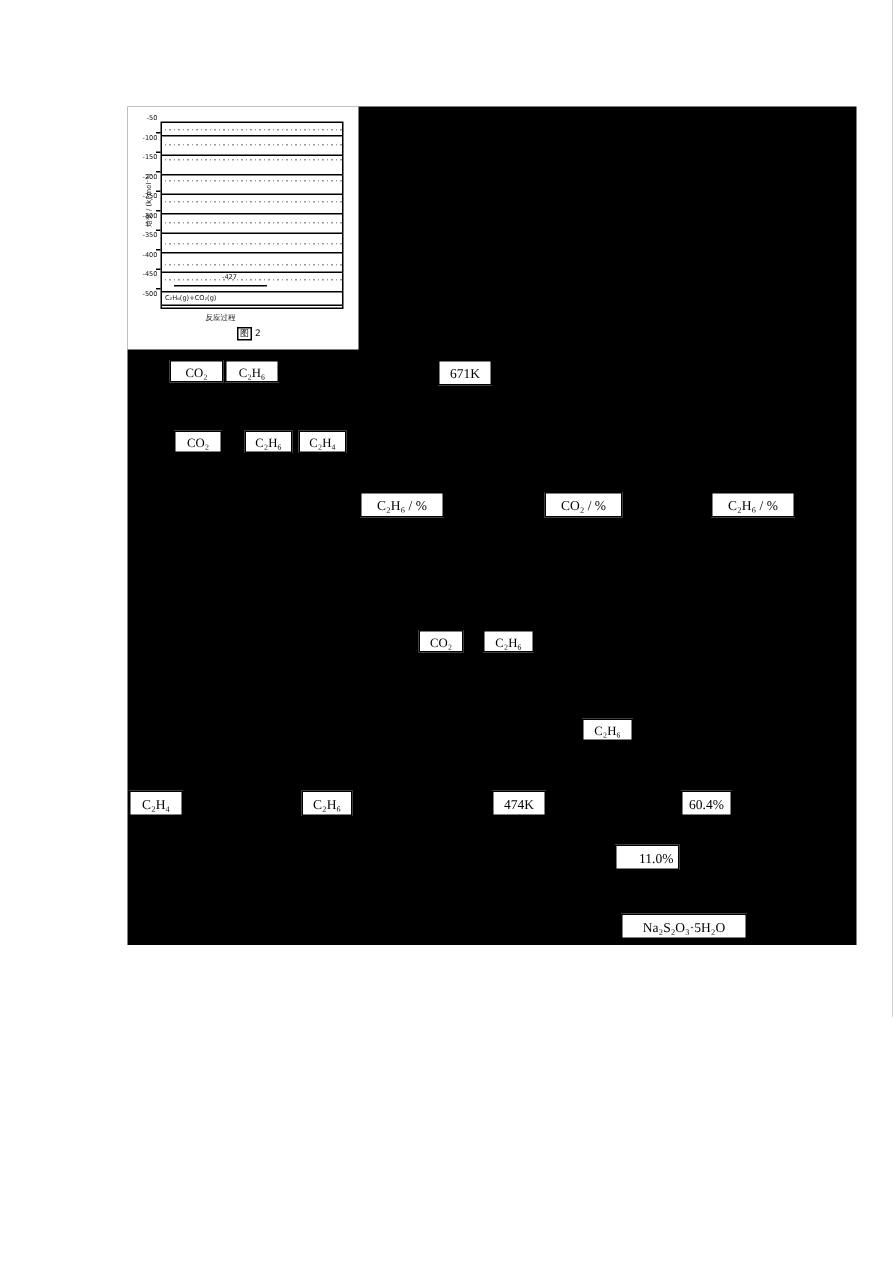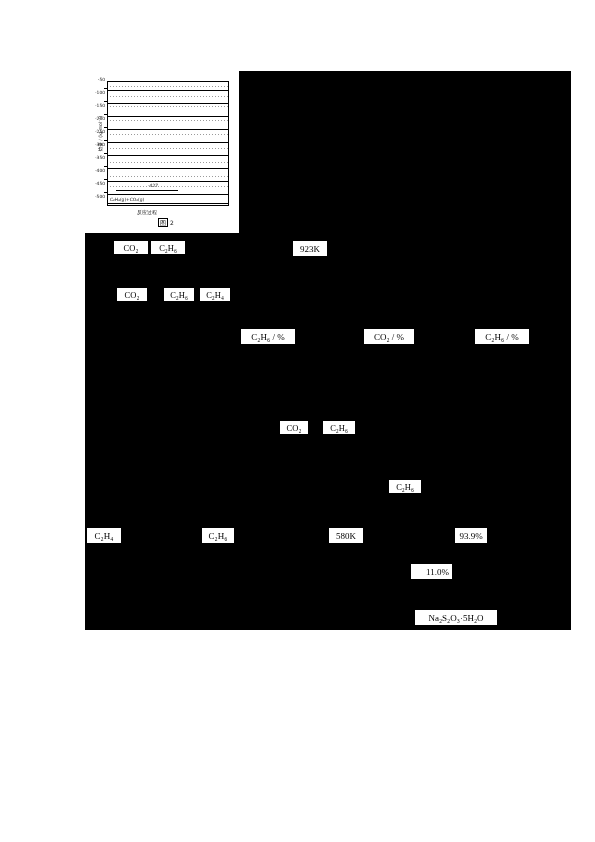--- a/index.html
+++ b/index.html
@@ -135,21 +135,21 @@
     </div>
   </div>
 
   <div class="tagbox" style="left:113px;top:240px;width:36px;">
       <span>CO₂</span>
     </div>
   <div class="tagbox" style="left:150px;top:240px;width:36px;">
       <span>C₂H₆</span>
     </div>
   <div class="tagbox tall" style="left:292px;top:240px;width:36px;">
-      <span>923K</span>
+      <span>671K</span>
     </div>
 
   <div class="tagbox" style="left:116px;top:287px;width:32px;">
       <span>CO₂</span>
     </div>
   <div class="tagbox" style="left:163px;top:287px;width:32px;">
       <span>C₂H₆</span>
     </div>
   <div class="tagbox" style="left:199px;top:287px;width:32px;">
       <span>C₂H₄</span>
@@ -176,24 +176,24 @@
       <span>C₂H₆</span>
     </div>
 
   <div class="tagbox tall" style="left:86px;top:527px;width:36px;">
       <span>C₂H₄</span>
     </div>
   <div class="tagbox tall" style="left:201px;top:527px;width:34px;">
       <span>C₂H₆</span>
     </div>
   <div class="tagbox tall" style="left:328px;top:527px;width:36px;">
-      <span>580K</span>
+      <span>474K</span>
     </div>
   <div class="tagbox tall" style="left:454px;top:527px;width:34px;">
-      <span>93.9%</span>
+      <span>60.4%</span>
     </div>
 
   <div class="tagbox tall" style="left:410px;top:563px;width:43px;justify-content:flex-end;">
       <span>11.0%</span>
     </div>
 
   <div class="tagbox tall" style="left:414px;top:609px;width:84px;">
       <span>Na₂S₂O₃·5H₂O</span>
     </div>
 

